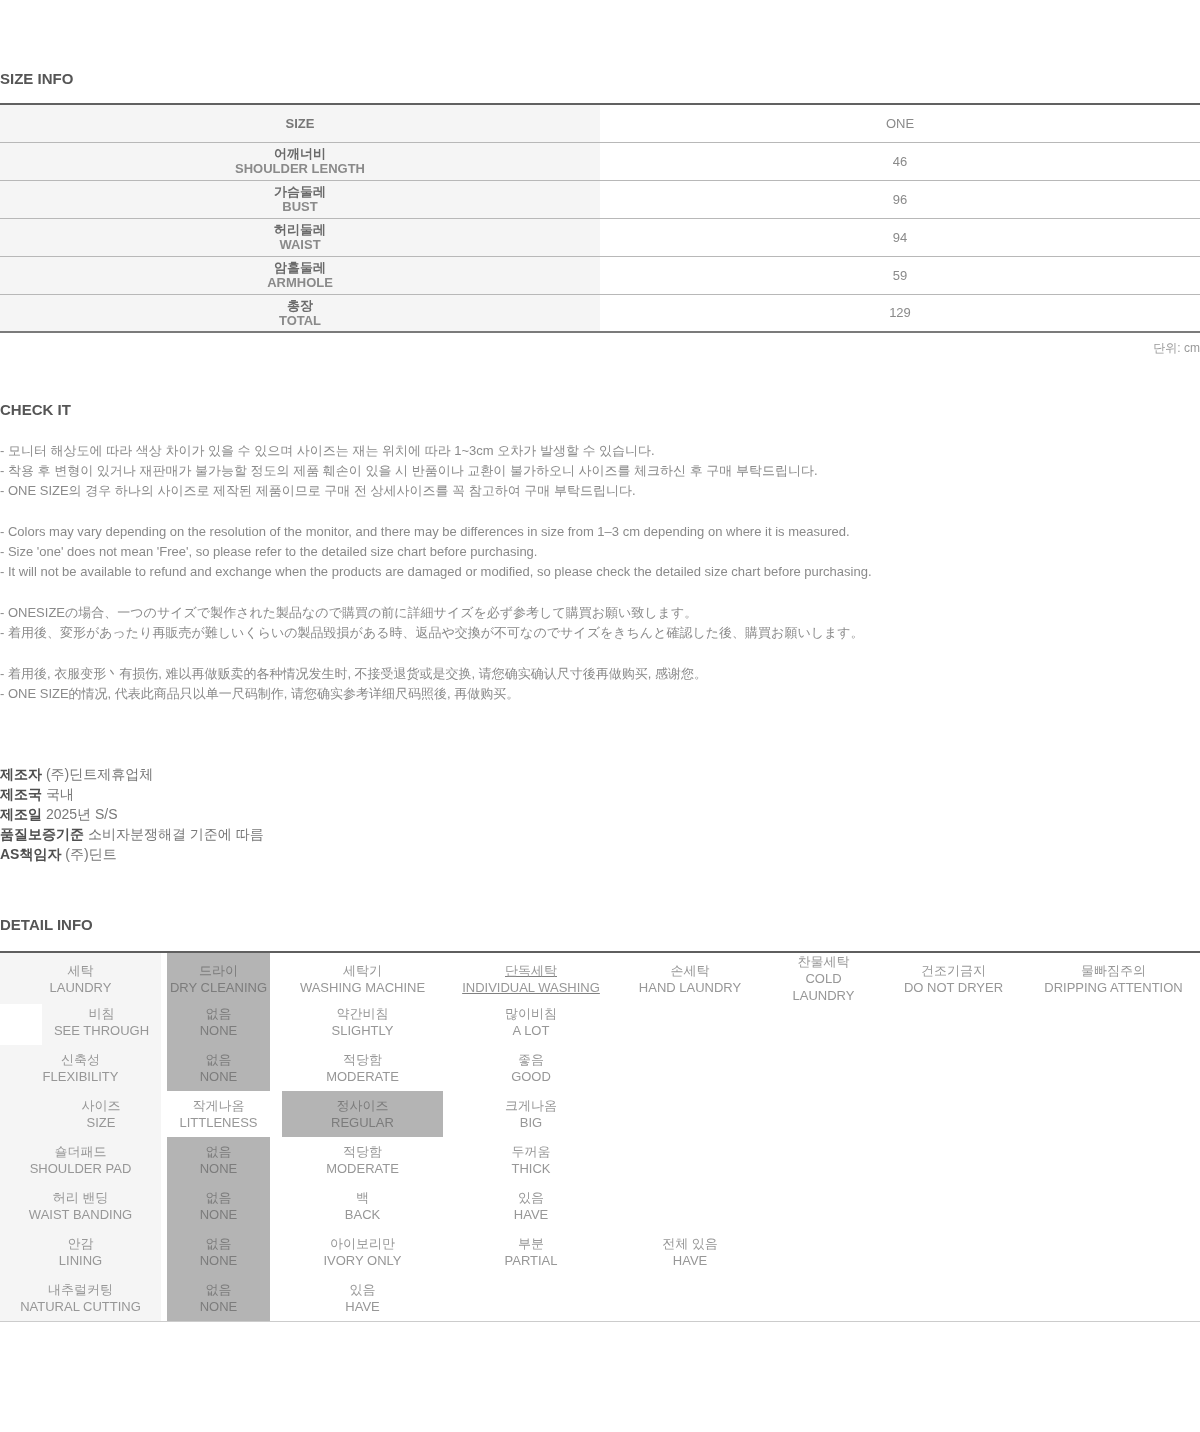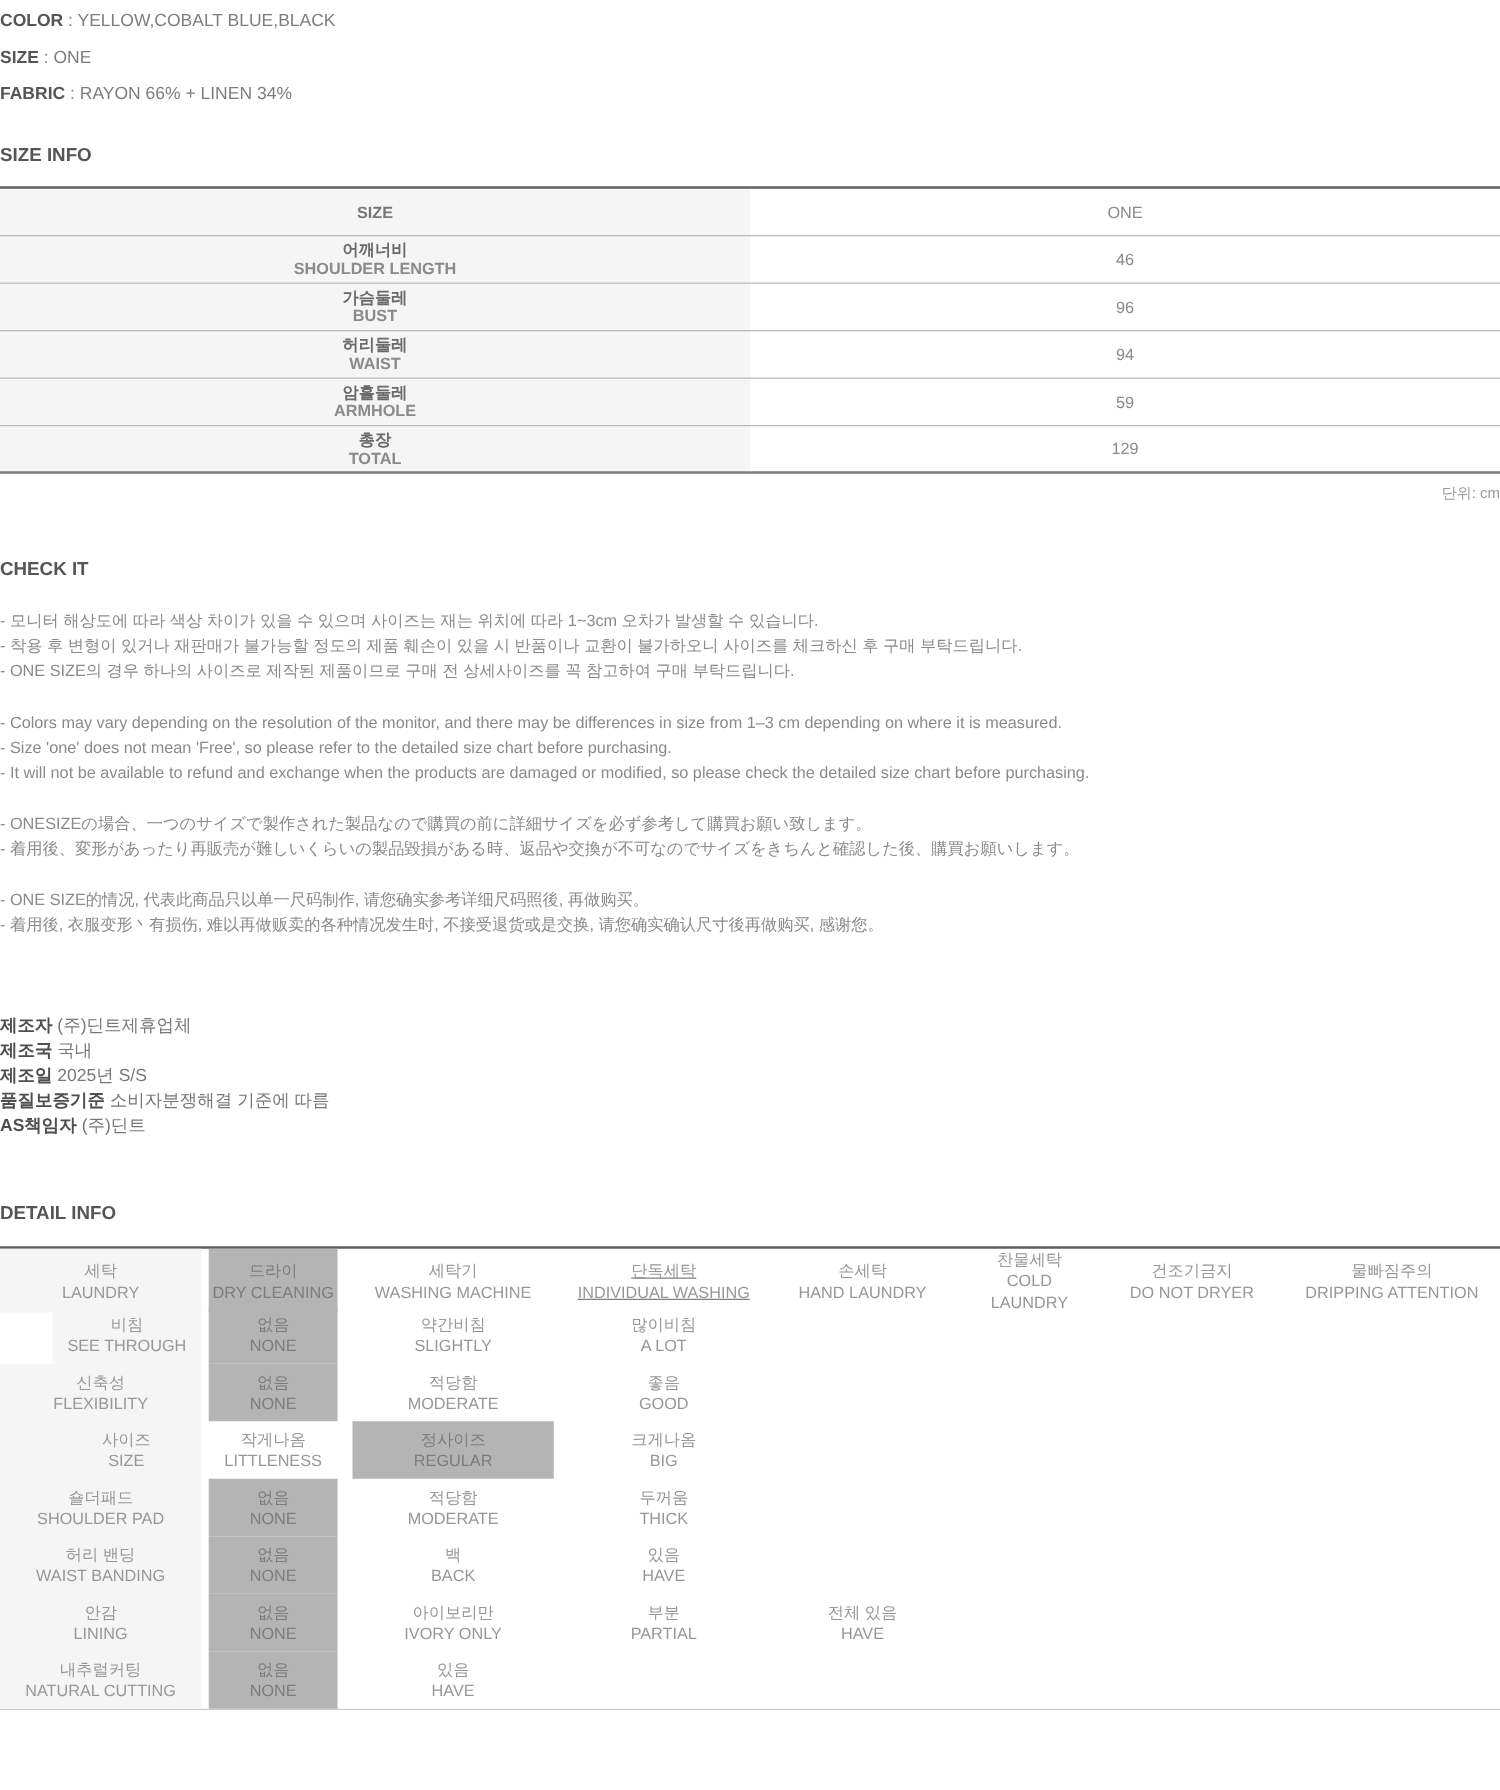--- a/index.html
+++ b/index.html
@@ -10,21 +10,21 @@
     color: #808080;
   }
   .page { width: 1200px; padding-top: 8px; }
 
   
   .topline { margin: 0 0 13px 0; font-size: 14px; line-height: 16px; color: #7d7d7d; }
   .topline b { color: #555; font-weight: bold; }
 
   
   .heading { margin: 0; font-size: 15px; line-height: 16px; font-weight: bold; color: #555; }
-  .h-sizeinfo { margin-top: 35px; }
+  .h-sizeinfo { margin-top: 63px; }
   .h-checkit  { margin-top: 47px; }
   .h-detail   { margin-top: 53px; }
 
   
   .size-table {
     width: 1200px;
     border-collapse: collapse;
     margin-top: 16px;
     border-top: 2px solid #616161;
     border-bottom: 2px solid #7b7b7b;
@@ -69,25 +69,20 @@
     font-size: 13px; line-height: 17px; color: #979797;
   }
   .dcell.dlabel { padding: 0; background: var(--label-bg, #f5f5f5); }
   .dcell.sel .opt { background: var(--highlight, #b4b4b4); color: #7c7c7c; }
 </style>
 </head>
 <body>
 
 <div class="page">
 
-  <section class="top-info">
-    <p class="topline"><b>COLOR</b> <span>:</span> <span>YELLOW,COBALT BLUE,BLACK</span></p>
-    <p class="topline"><b>SIZE</b> <span>:</span> <span>ONE</span></p>
-    <p class="topline"><b>FABRIC</b> <span>:</span> <span>RAYON 66% + LINEN 34%</span></p>
-  </section>
 
   <h2 class="heading h-sizeinfo">SIZE INFO</h2>
 
   <table class="size-table">
     <tbody>
       <tr>
         <td class="lbl hdr">SIZE</td>
         <td class="val hdr">ONE</td>
       </tr>
     <tr>
@@ -140,22 +135,22 @@
   <div class="note-block">
       <p class="note">- Colors may vary depending on the resolution of the monitor, and there may be differences in size from 1–3 cm depending on where it is measured.</p>
       <p class="note">- Size 'one' does not mean 'Free', so please refer to the detailed size chart before purchasing.</p>
       <p class="note">- It will not be available to refund and exchange when the products are damaged or modified, so please check the detailed size chart before purchasing.</p>
     </div>
   <div class="note-block">
       <p class="note">- ONESIZEの場合、一つのサイズで製作された製品なので購買の前に詳細サイズを必ず参考して購買お願い致します。</p>
       <p class="note">- 着用後、変形があったり再販売が難しいくらいの製品毀損がある時、返品や交換が不可なのでサイズをきちんと確認した後、購買お願いします。</p>
     </div>
   <div class="note-block">
+      <p class="note">- 着用後, 衣服变形丶有损伤, 难以再做贩卖的各种情况发生时, 不接受退货或是交换, 请您确实确认尺寸後再做购买, 感谢您。</p>
       <p class="note">- ONE SIZE的情况, 代表此商品只以单一尺码制作, 请您确实参考详细尺码照後, 再做购买。</p>
-      <p class="note">- 着用後, 衣服变形丶有损伤, 难以再做贩卖的各种情况发生时, 不接受退货或是交换, 请您确实确认尺寸後再做购买, 感谢您。</p>
     </div>
 
   <section class="maker">
       <p><b>제조자</b><span> (주)딘트제휴업체</span></p>
       <p><b>제조국</b><span> 국내</span></p>
       <p><b>제조일</b><span> 2025년 S/S</span></p>
       <p><b>품질보증기준</b><span> 소비자분쟁해결 기준에 따름</span></p>
       <p><b>AS책임자</b><span> (주)딘트</span></p>
     </section>
 

